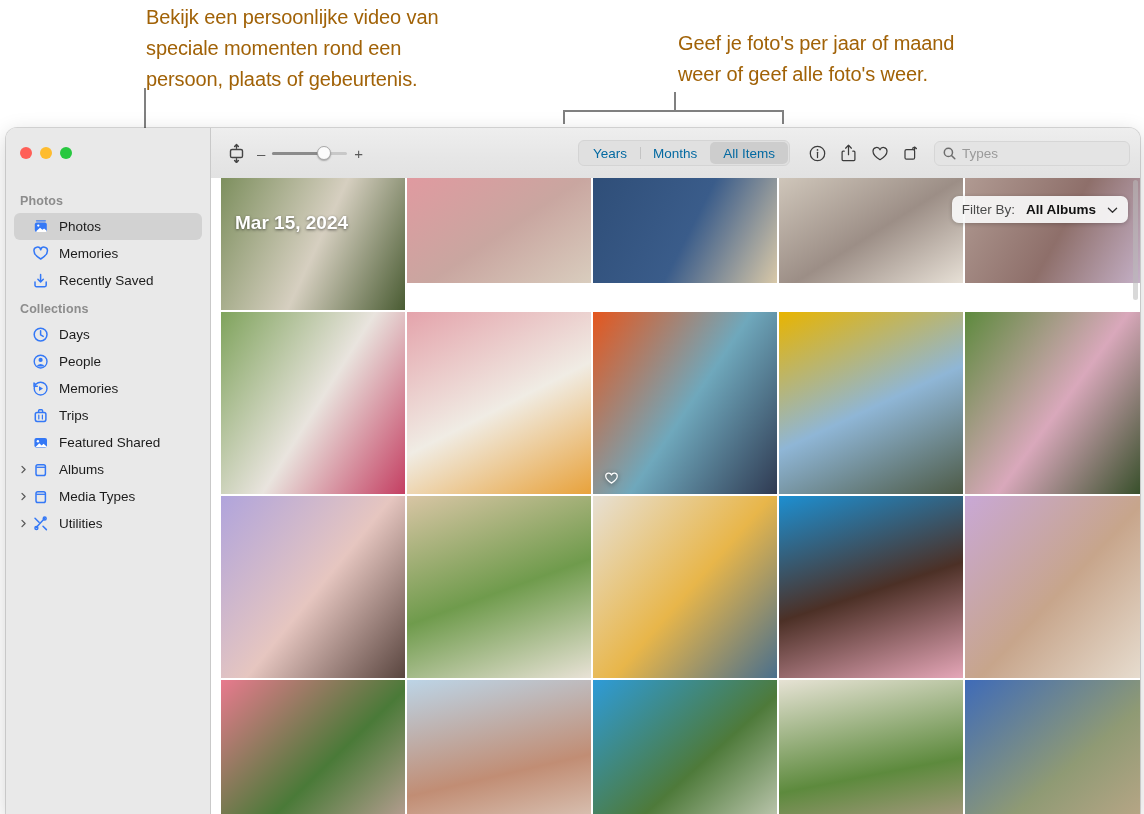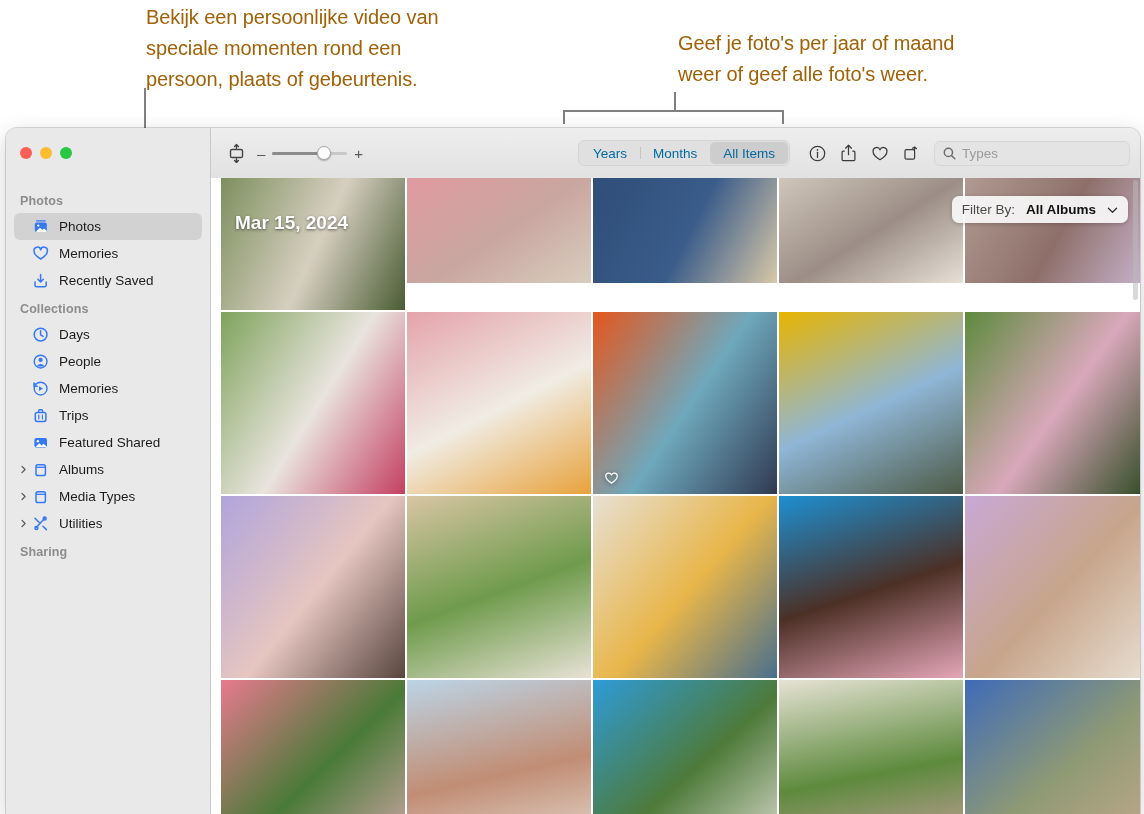--- a/index.html
+++ b/index.html
@@ -447,21 +447,20 @@
             </span>
             <span class="sb-ic">
               <svg width="17" height="17" viewBox="0 0 17 17">
                 <path d="M3 3.2 7 7.2M11 11.2l3.4 3.4M13.2 2.8l-9 9.6" fill="none" stroke="#3478f6" stroke-width="1.5" stroke-linecap="round"></path>
                 <circle cx="4.4" cy="13" r="1.5" fill="none" stroke="#3478f6" stroke-width="1.4"></circle>
                 <circle cx="12.7" cy="3.5" r="1.5" fill="none" stroke="#3478f6" stroke-width="1.4"></circle>
               </svg>
             </span>
             <span>Utilities</span>
           </div>
-          <div class="sb-head">Sharing</div>
         </div>
 
       <div class="content">
         <div class="filter-pill">
           <span class="lbl">Filter By:</span>
           <span class="val">All Albums</span>
           <span style="display:flex;">
             <svg width="11" height="8" viewBox="0 0 11 8" fill="none" stroke="#333" stroke-width="1.3">
               <path d="M1.4 2.3 5.5 6.2 9.6 2.3" stroke-linecap="round" stroke-linejoin="round"></path>
             </svg>

